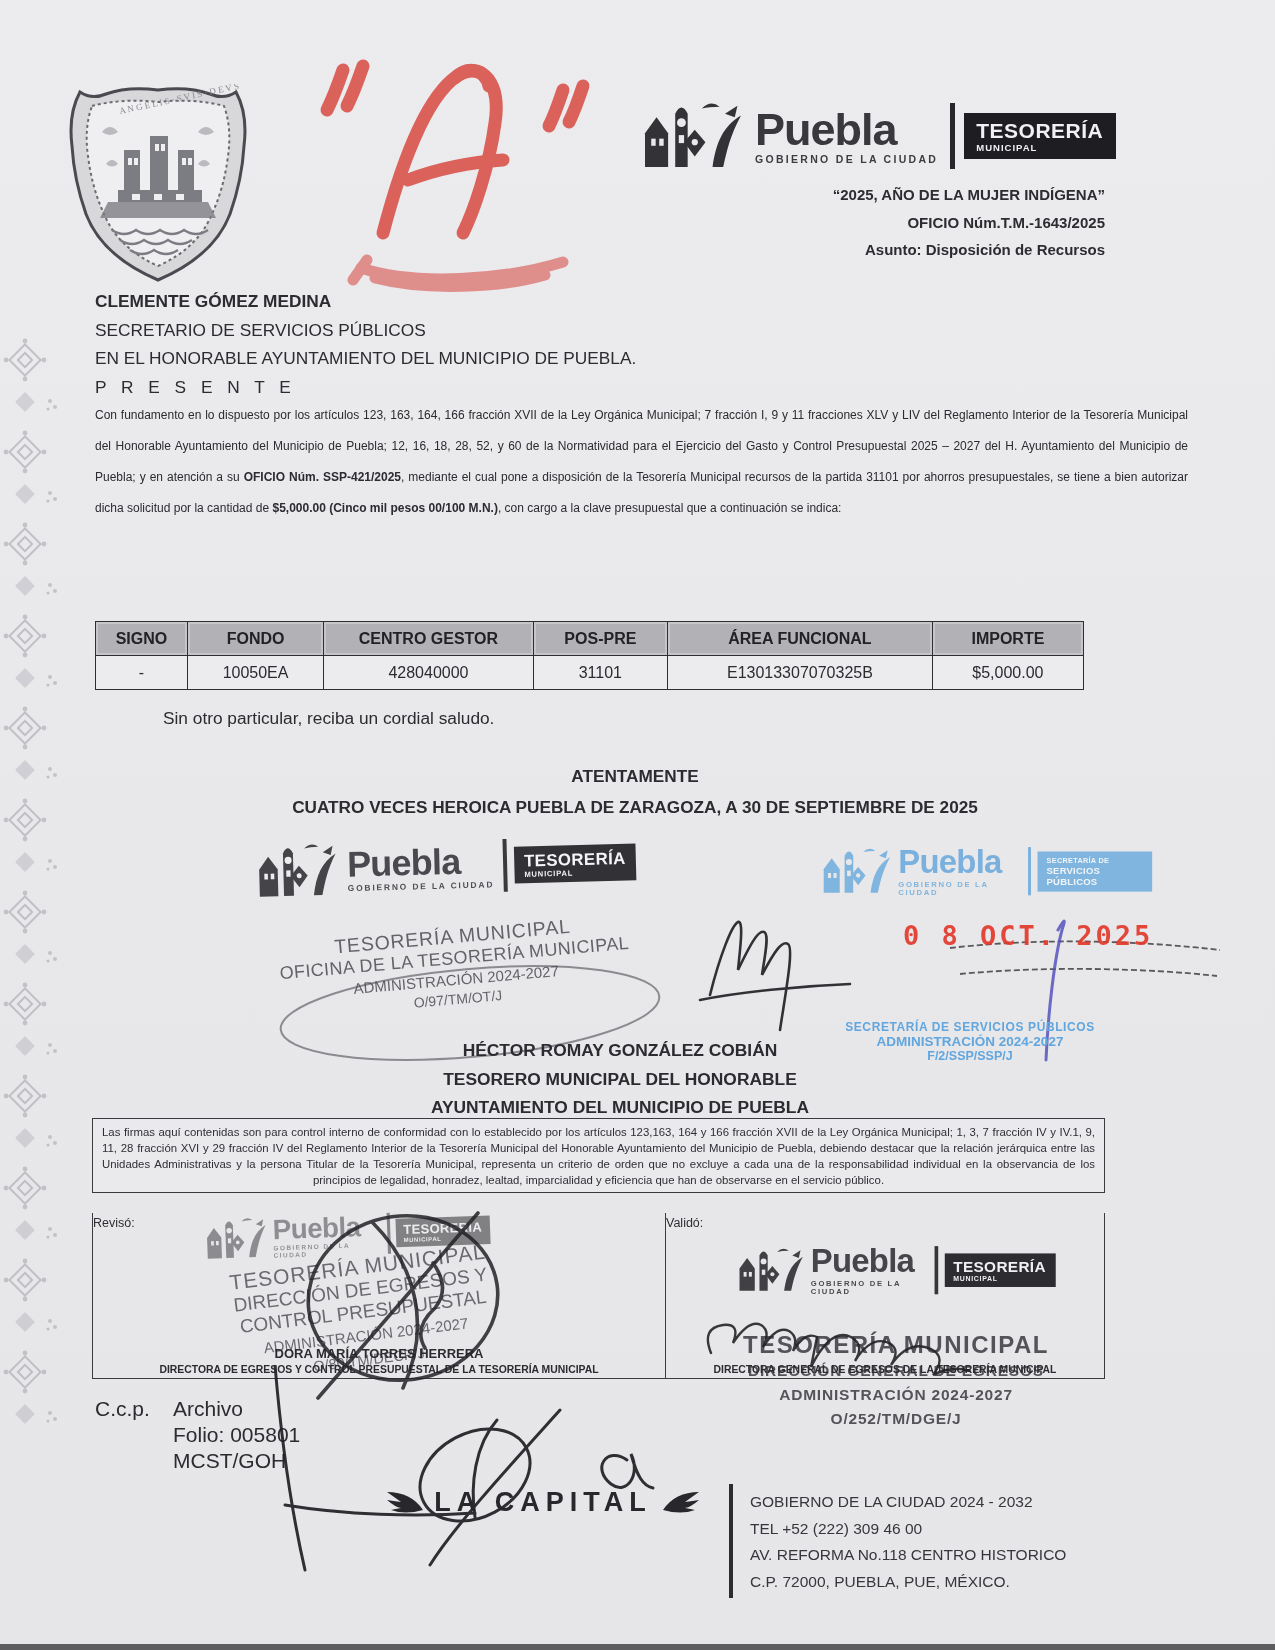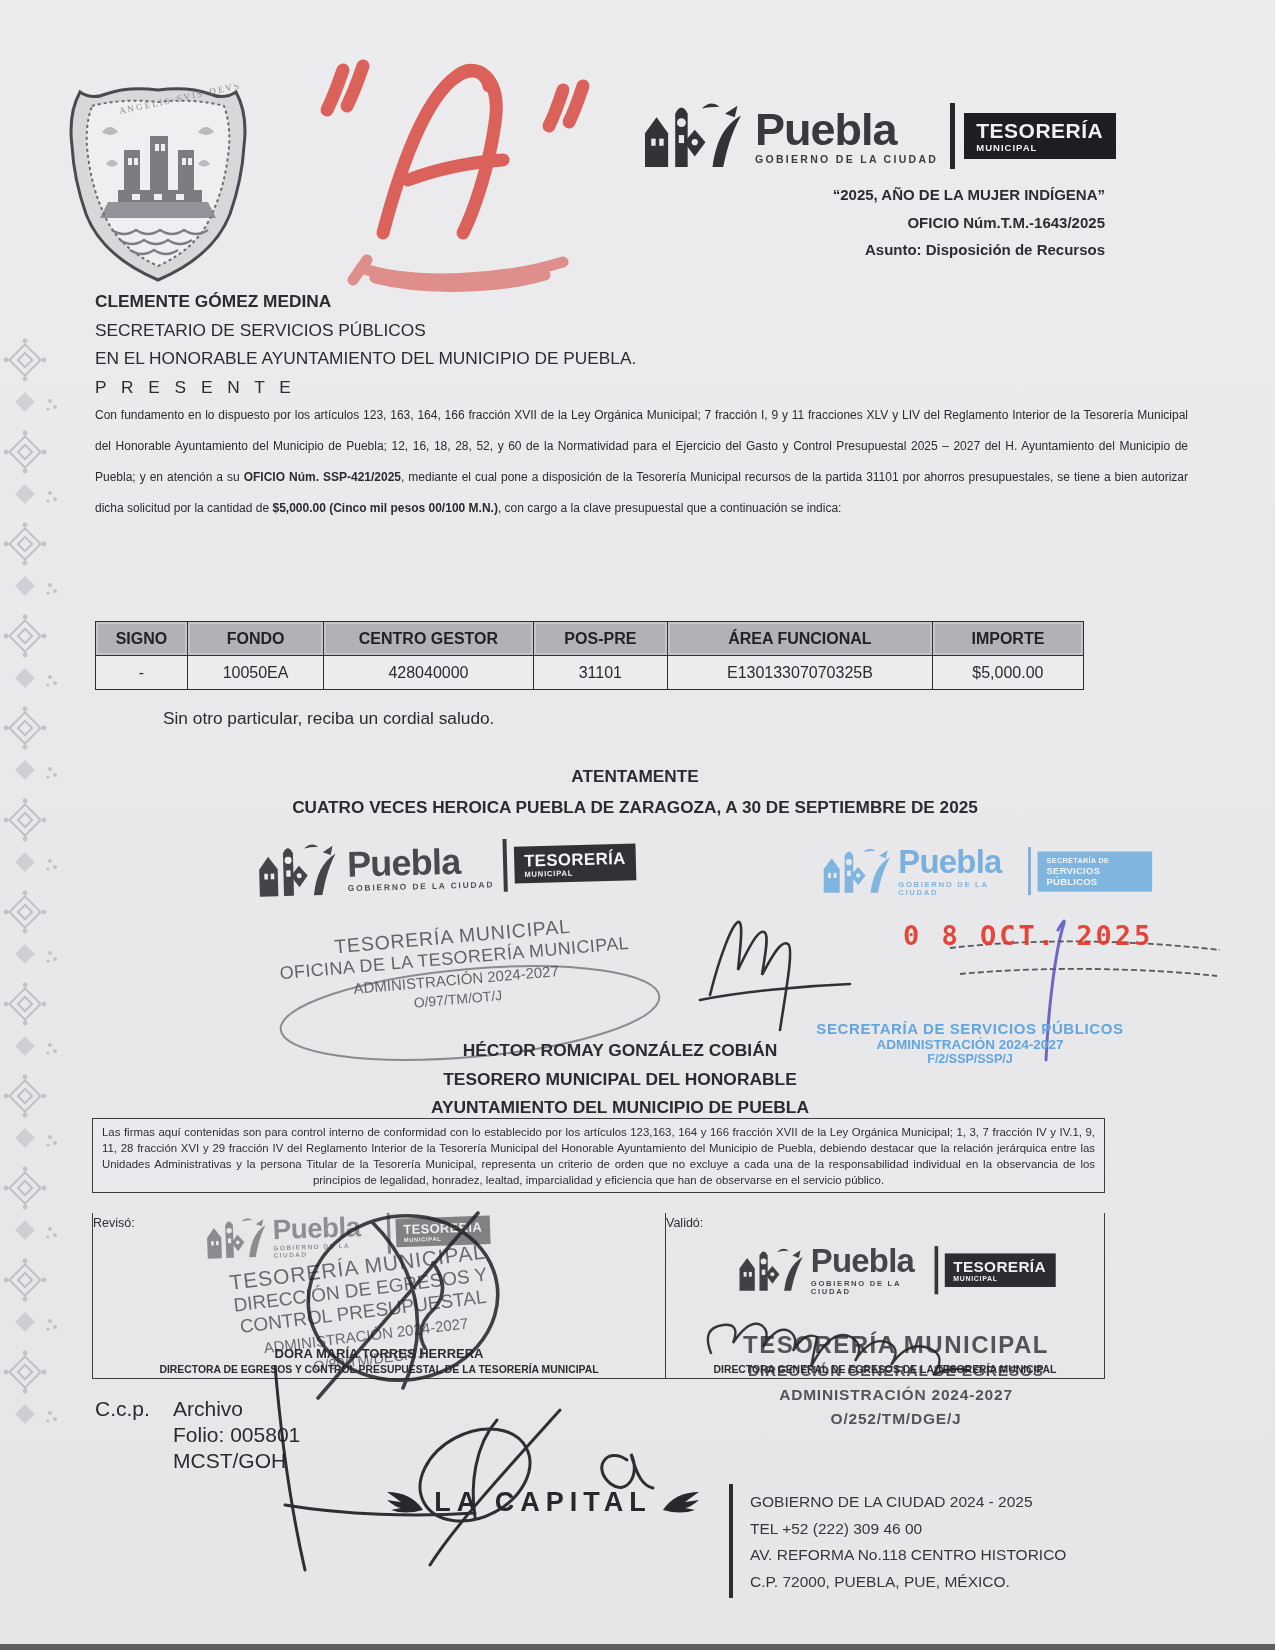--- a/index.html
+++ b/index.html
@@ -49,21 +49,21 @@
   .closing{left:163px;top:708px;font-size:17.3px;}
   .attention{left:160px;top:761px;width:950px;text-align:center;font-weight:bold;font-size:17.2px;line-height:31px;}
   
   .office-stamp{left:255px;top:925px;width:400px;text-align:center;transform:rotate(-5deg);color:#4c4c53;opacity:.85;}
   .office-stamp div:nth-child(1){font-size:19.5px;letter-spacing:.8px;}
   .office-stamp div:nth-child(2){font-size:18px;letter-spacing:.4px;}
   .office-stamp div:nth-child(3){font-size:15px;margin-top:2px;}
   .office-stamp div:nth-child(4){font-size:14px;margin-top:3px;}
   .red-date{left:903px;top:920px;font-size:27px;font-weight:bold;letter-spacing:3px;color:#e23a2c;opacity:.92;font-family:"DejaVu Sans Mono","Liberation Mono",monospace;}
   .ssp-lines{left:795px;top:1020px;width:350px;text-align:center;color:#61a6de;}
-  .ssp-lines div:nth-child(1){font-size:15px;font-weight:bold;letter-spacing:.6px;}
+  .ssp-lines div:nth-child(1){font-size:12px;font-weight:bold;letter-spacing:.6px;}
   .ssp-lines div:nth-child(2){font-size:13.5px;font-weight:bold;}
   .ssp-lines div:nth-child(3){font-size:12.5px;font-weight:bold;}
   .signer{left:170px;top:1036px;width:900px;text-align:center;font-weight:bold;font-size:17.4px;line-height:28.5px;}
   
   .disclaimer{left:92px;top:1118px;width:1013px;border:1.6px solid #3a3a40;box-sizing:border-box;
      padding:5px 9px 4px 9px;font-size:11.4px;line-height:16px;text-align:justify;text-align-last:center;color:#2e2e33;background:rgba(236,235,238,.6);}
   .review-row{left:92px;top:1213px;width:1013px;height:166px;border:1.6px solid #3a3a40;border-top:none;box-sizing:border-box;display:flex;}
   .rev-cell{position:relative;overflow:visible;}
   .rev-left{width:572px;border-right:1.6px solid #3a3a40;}
   .rev-right{flex:1;}
@@ -426,20 +426,20 @@
           <use href="#wing"></use>
         </svg>
       <span class="slogan1">LA CAPITAL</span>
       <svg width="42" height="26" viewBox="0 0 40 26">
           <use href="#wing"></use>
         </svg>
     </div>
   </div>
   <div class="abs footer-bar"></div>
   <div class="abs footer-addr">
-      <div>GOBIERNO DE LA CIUDAD 2024 - 2025</div>
+      <div>GOBIERNO DE LA CIUDAD 2024 - 2032</div>
       <div>TEL +52 (222) 309 46 00</div>
       <div>AV. REFORMA No.118 CENTRO HISTORICO</div>
       <div>C.P. 72000, PUEBLA, PUE, MÉXICO.</div>
     </div>
 
   <div class="abs scan-edge"></div>
 </div>
 
 </body></html>

